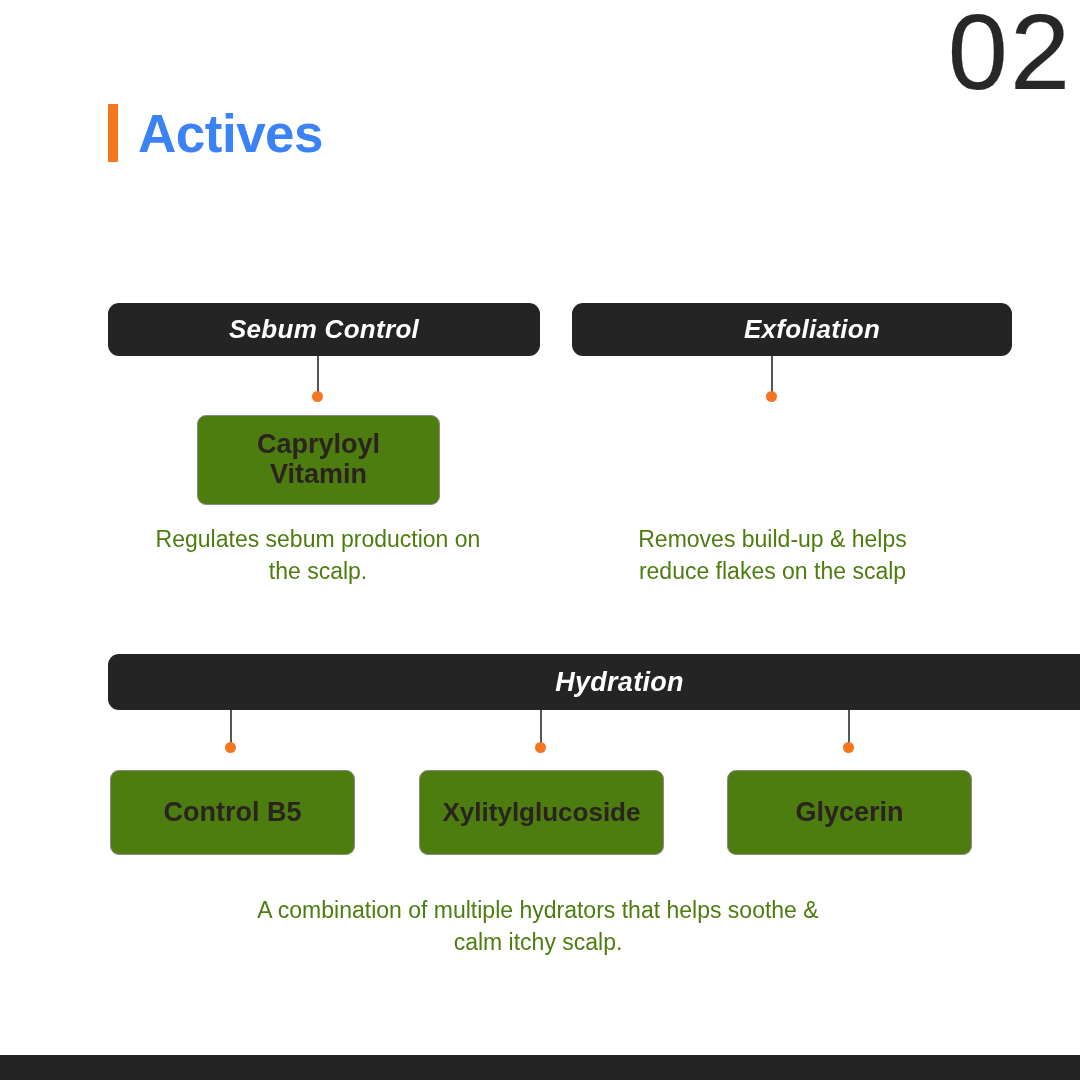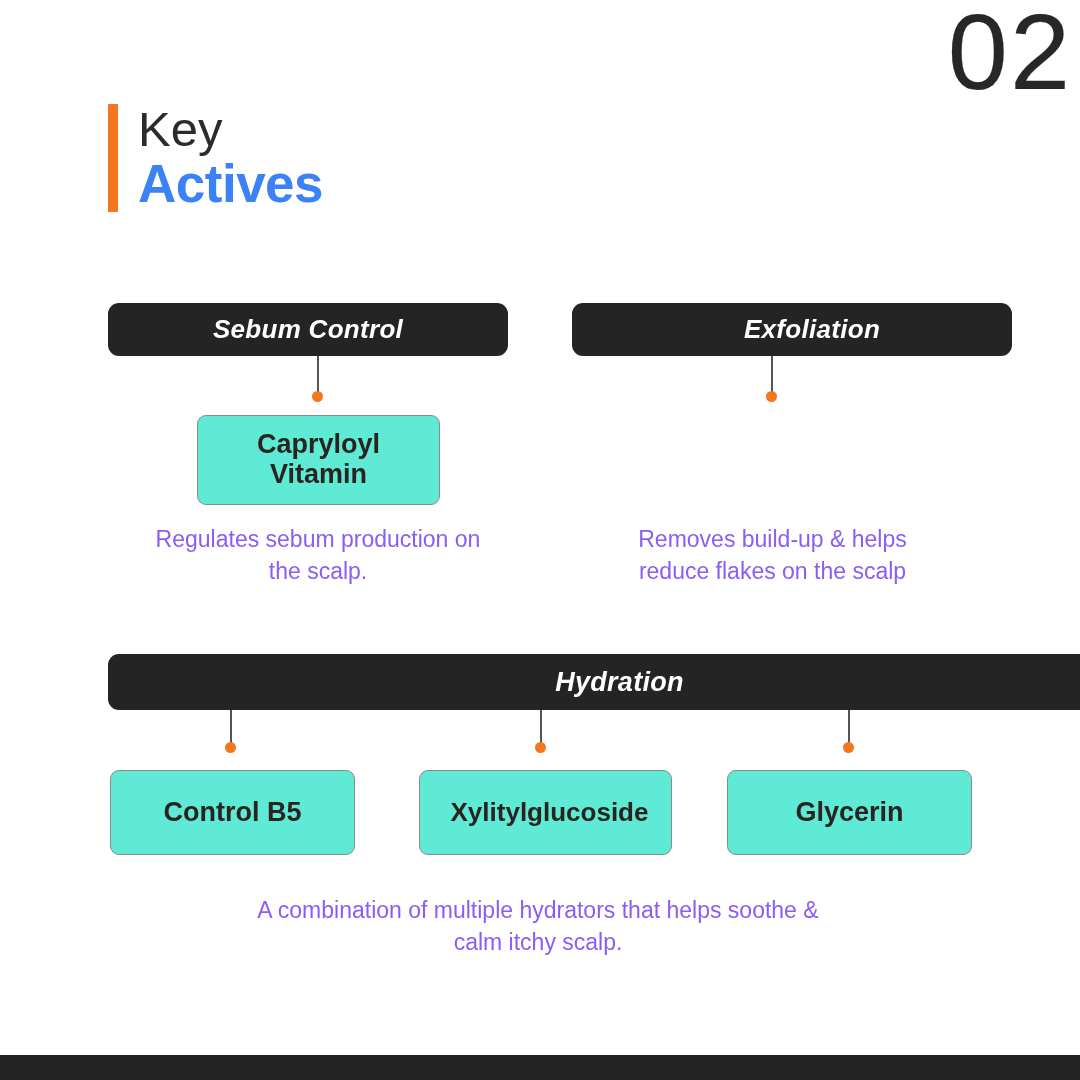--- a/index.html
+++ b/index.html
@@ -79,66 +79,66 @@
     background: #242424;
     border-radius: 11px;
     color: #ffffff;
     display: flex;
     align-items: center;
     justify-content: center;
     font-style: italic;
     font-weight: 700;
     letter-spacing: 0.3px;
   }
-  .cat-bar-sebum   { left: 108px; top: 303px; width: 400px; height: 53px; font-size: 26px; font-style: italic; }
+  .cat-bar-sebum   { left: 108px; top: 303px; width: 432px; height: 53px; font-size: 26px; font-style: italic; }
   .cat-bar-exfol   { left: 572px; top: 303px; width: 400px; height: 53px; font-size: 26px; padding-left: 40px; }
   .cat-bar-hydr    { left: 108px; top: 654px; width: 1023px; height: 56px; font-size: 27px; }
 
   
   .connector {
     position: absolute;
     width: 1.6px;
     background: #555555;
   }
   .dot {
     position: absolute;
     width: 11px;
     height: 11px;
     border-radius: 50%;
     background: #F4761E;
   }
 
   
   .card {
     position: absolute;
-    background: #5eead4;
+    background: #4d7c0f;
     border: 1.4px solid #8a8a8a;
     border-radius: 9px;
     display: flex;
     align-items: center;
     justify-content: center;
     text-align: center;
     color: #2a2320;
     font-weight: 700;
     line-height: 1.1;
   }
   .card-capryloyl { left: 197px; top: 415px; width: 241px; height: 88px; font-size: 27px; }
   .card-salicylic { left: 651px; top: 415px; width: 241px; height: 88px; font-size: 27px; }
   .card-b5        { left: 110px; top: 770px; width: 243px; height: 83px; font-size: 27px; }
-  .card-xyl       { left: 419px; top: 770px; width: 243px; height: 83px; font-size: 26px; padding-left: 8px; }
+  .card-xyl       { left: 419px; top: 770px; width: 243px; height: 83px; font-size: 26px; }
   .card-gly       { left: 727px; top: 770px; width: 243px; height: 83px; font-size: 27px; }
 
   
   .desc {
     position: absolute;
     text-align: center;
     font-size: 23px;
     font-weight: 300;
     line-height: 1.38;
-    color: #8b5cf6;
+    color: #4d7c0f;
   }
   .desc-sebum { left: 148px; top: 524px; width: 340px; }
   .desc-exfol { left: 600px; top: 524px; width: 345px; }
   .desc-hydr  { left: 248px; top: 895px; width: 580px; }
 
   
   .footer-bar {
     position: absolute;
     left: 0;
     right: 0;
@@ -150,21 +150,20 @@
 </head>
 <body>
 
 <div class="page">
 
   <div class="step-number">02</div>
 
   <div class="title-block">
     <div class="title-bar"></div>
     <div class="title-text">
-      <div class="title-light">Key</div>
       <div class="title-bold">Actives</div>
     </div>
   </div>
 
   <div class="cat-bar cat-bar-sebum">Sebum Control</div>
 
   <div class="connector" style="left:317px; top:356px; height:44px;"></div>
   <div class="dot" style="left:312px; top:391px;"></div>
 
   <div class="card card-capryloyl">

